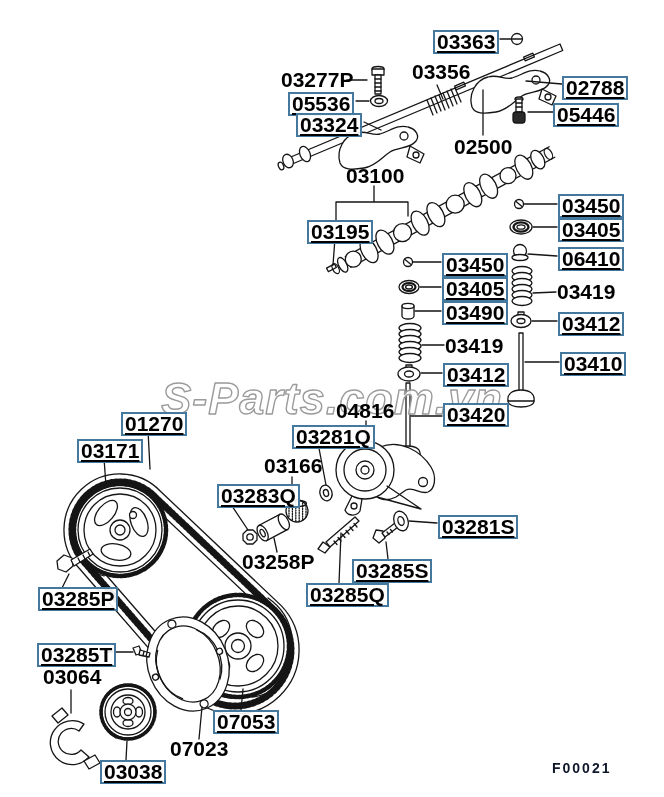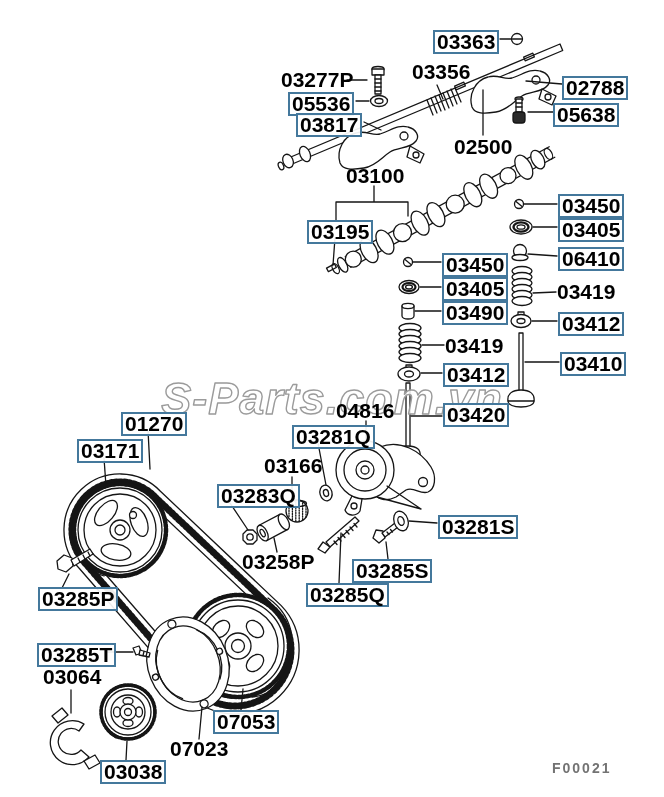--- a/index.html
+++ b/index.html
@@ -1,22 +1,22 @@
 <!DOCTYPE html>
 <html><head>
 <meta charset="utf-8">
 <style>
   html,body{margin:0;padding:0;background:#fff;}
   #stage{position:relative;width:664px;height:797px;background:#fff;overflow:hidden;
          font-family:"Liberation Sans",sans-serif;}
   #art{position:absolute;left:0;top:0;}
   .lbl{position:absolute;font:bold 21px/20px "Liberation Sans",sans-serif;color:#000;
        white-space:nowrap;letter-spacing:0;}
-  .boxed{border:2px solid #44789c;padding:0 2px;background:rgba(255,255,255,.92);}
-  .figcode{position:absolute;font:bold 14px "Liberation Sans",sans-serif;letter-spacing:2px;color:#737373;}
+  .boxed{border:2px solid #44789c;padding:0 2px;background:rgba(255,255,255,.92);text-decoration:underline;}
+  .figcode{position:absolute;font:bold 14px "Liberation Sans",sans-serif;letter-spacing:2px;color:#0f172a;}
 </style>
 </head>
 <body>
 
 <div id="stage">
 
 <svg id="art" width="664" height="797" viewBox="0 0 664 797" fill="none" stroke="#151515" stroke-width="1.3" stroke-linecap="round" stroke-linejoin="round">
 
   <g>
     <path fill="#fff" fill-rule="evenodd" stroke="none" d="M160.4,491.2 L281.2,605.6 A64,64 0 0 1 188.8,694.4 L79.6,568.8 A56,56 0 1 1 160.4,491.2 Z
@@ -311,24 +311,24 @@
     <path d="M199,739 L202,707"></path>
     <path d="M241,710 L243,689"></path>
   </g>
 
   <text x="332" y="414" text-anchor="middle" font-family="Liberation Sans, sans-serif" font-size="45" font-style="italic" font-weight="bold" letter-spacing="1" fill="#ffffff" fill-opacity="0.85" stroke="#9b9b9b" stroke-width="1.4">S-Parts.com.vn</text>
 </svg>
 
 <div class="lbl boxed" style="left:433px;top:30px">03363</div>
 <div class="lbl" style="left:281px;top:70px">03277P</div>
 <div class="lbl boxed" style="left:288px;top:92px">05536</div>
-<div class="lbl boxed" style="left:296px;top:113px">03817</div>
+<div class="lbl boxed" style="left:296px;top:113px">03324</div>
 <div class="lbl" style="left:412px;top:62px">03356</div>
 <div class="lbl boxed" style="left:562px;top:76px">02788</div>
-<div class="lbl boxed" style="left:553px;top:103px">05638</div>
+<div class="lbl boxed" style="left:553px;top:103px">05446</div>
 <div class="lbl" style="left:454px;top:137px">02500</div>
 <div class="lbl" style="left:346px;top:166px">03100</div>
 <div class="lbl boxed" style="left:307px;top:220px">03195</div>
 
 <div class="lbl boxed" style="left:558px;top:194px">03450</div>
 <div class="lbl boxed" style="left:558px;top:218px">03405</div>
 <div class="lbl boxed" style="left:558px;top:247px">06410</div>
 <div class="lbl" style="left:557px;top:282px">03419</div>
 <div class="lbl boxed" style="left:558px;top:312px">03412</div>
 <div class="lbl boxed" style="left:560px;top:352px">03410</div>

